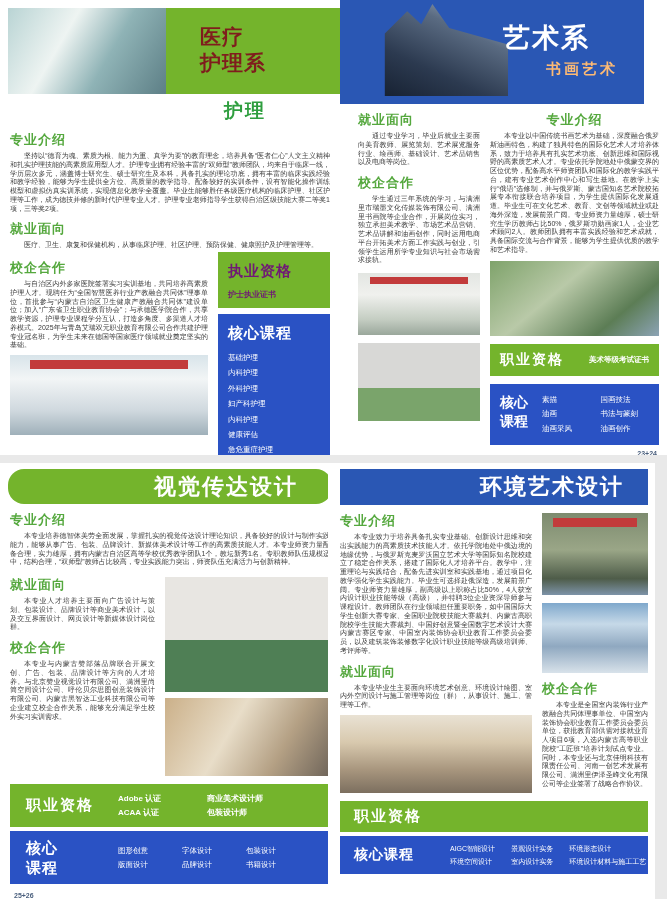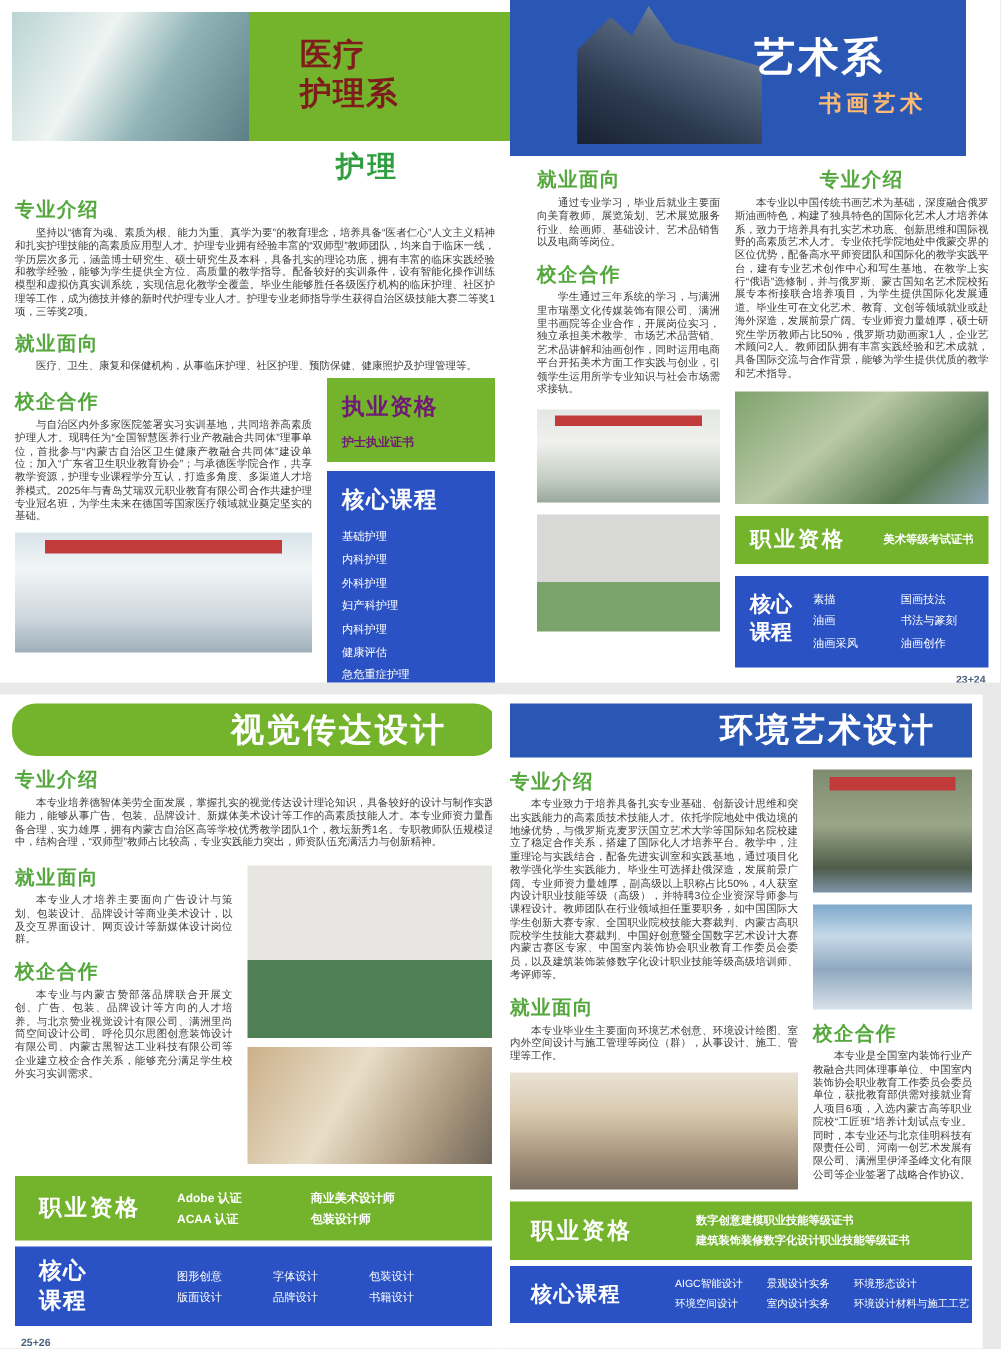--- a/index.html
+++ b/index.html
@@ -276,24 +276,20 @@
         <div class="photo ph-env-banner">
           <div class="red-strip"></div>
         </div>
         <div class="photo ph-competition"></div>
         <div class="h">校企合作</div>
         <p class="body-txt">本专业是全国室内装饰行业产教融合共同体理事单位、中国室内装饰协会职业教育工作委员会委员单位，获批教育部供需对接就业育人项目6项，入选内蒙古高等职业院校“工匠班”培养计划试点专业。同时，本专业还与北京佳明科技有限责任公司、河南一创艺术发展有限公司、满洲里伊泽圣峰文化有限公司等企业签署了战略合作协议。</p>
       </div>
     </div>
     <div class="br-qual">
       <span class="box-label">职业资格</span>
-      <div>
-        <div class="cert-item">数字创意建模职业技能等级证书</div>
-        <div class="cert-item">建筑装饰装修数字化设计职业技能等级证书</div>
-      </div>
     </div>
     <div class="br-course">
       <span class="box-label">核心课程</span>
       <div class="course-col">
         <div class="course-item">AIGC智能设计</div>
         <div class="course-item">环境空间设计</div>
       </div>
       <div class="course-col">
         <div class="course-item">景观设计实务</div>
         <div class="course-item">室内设计实务</div>

